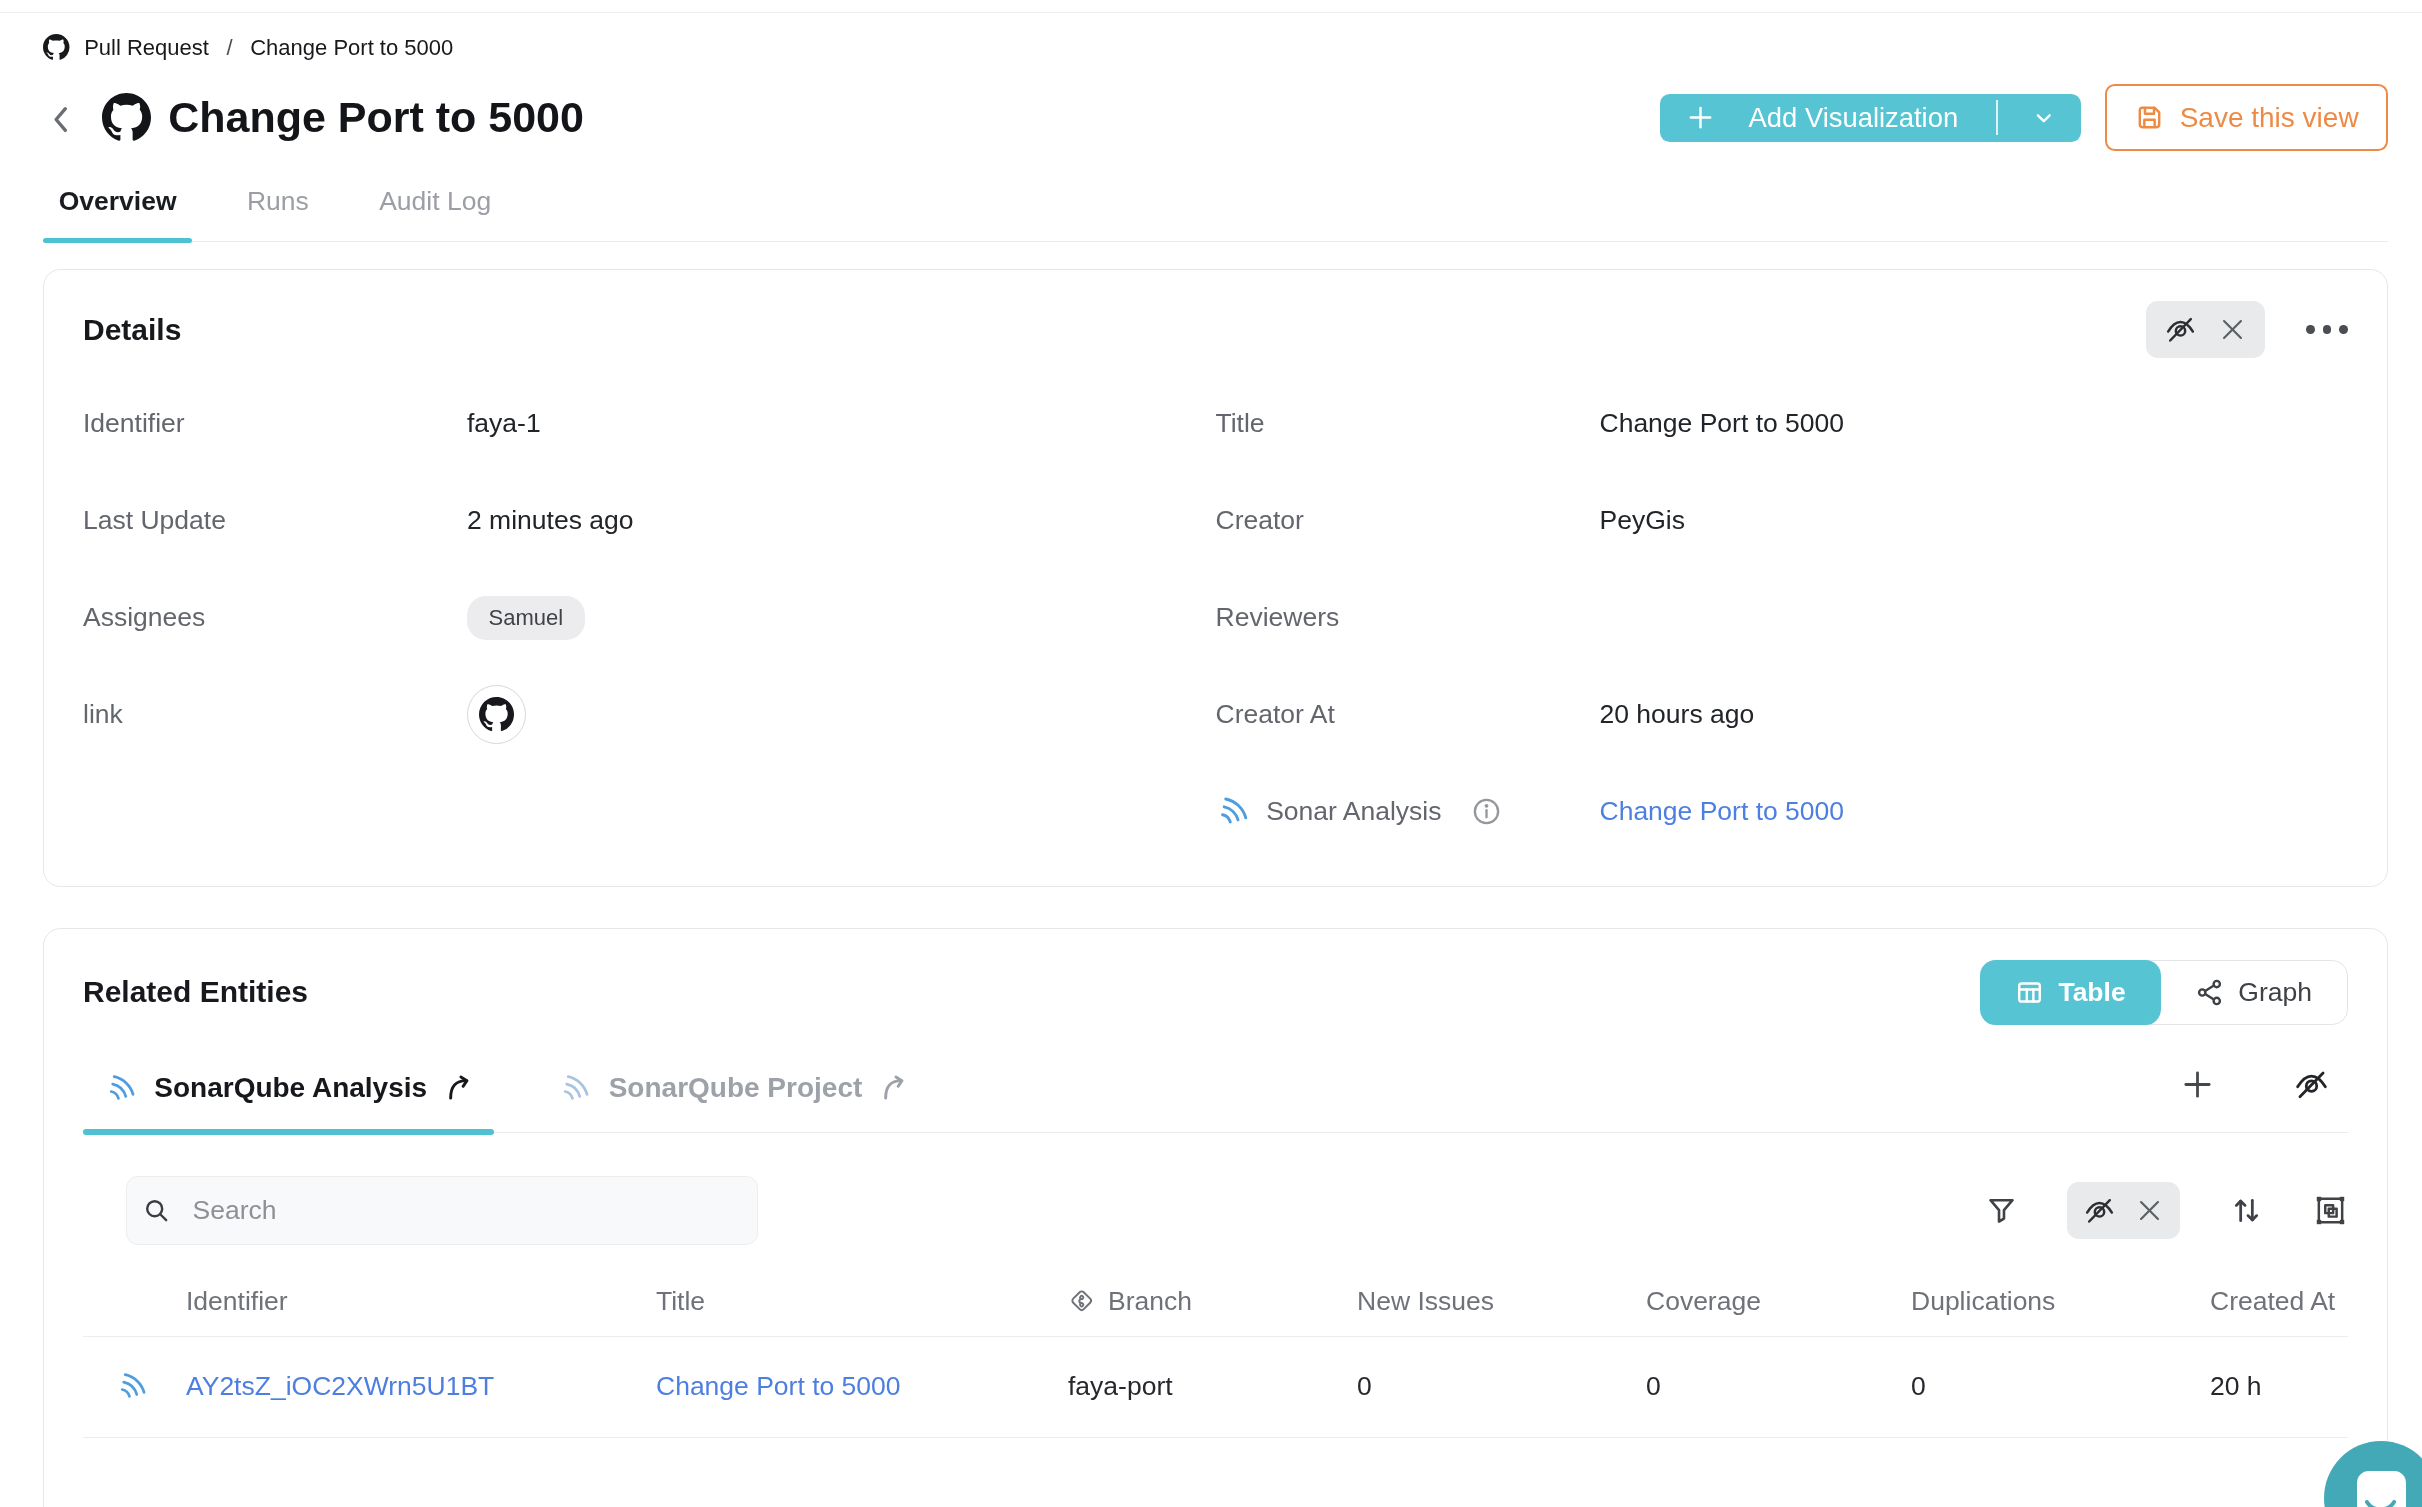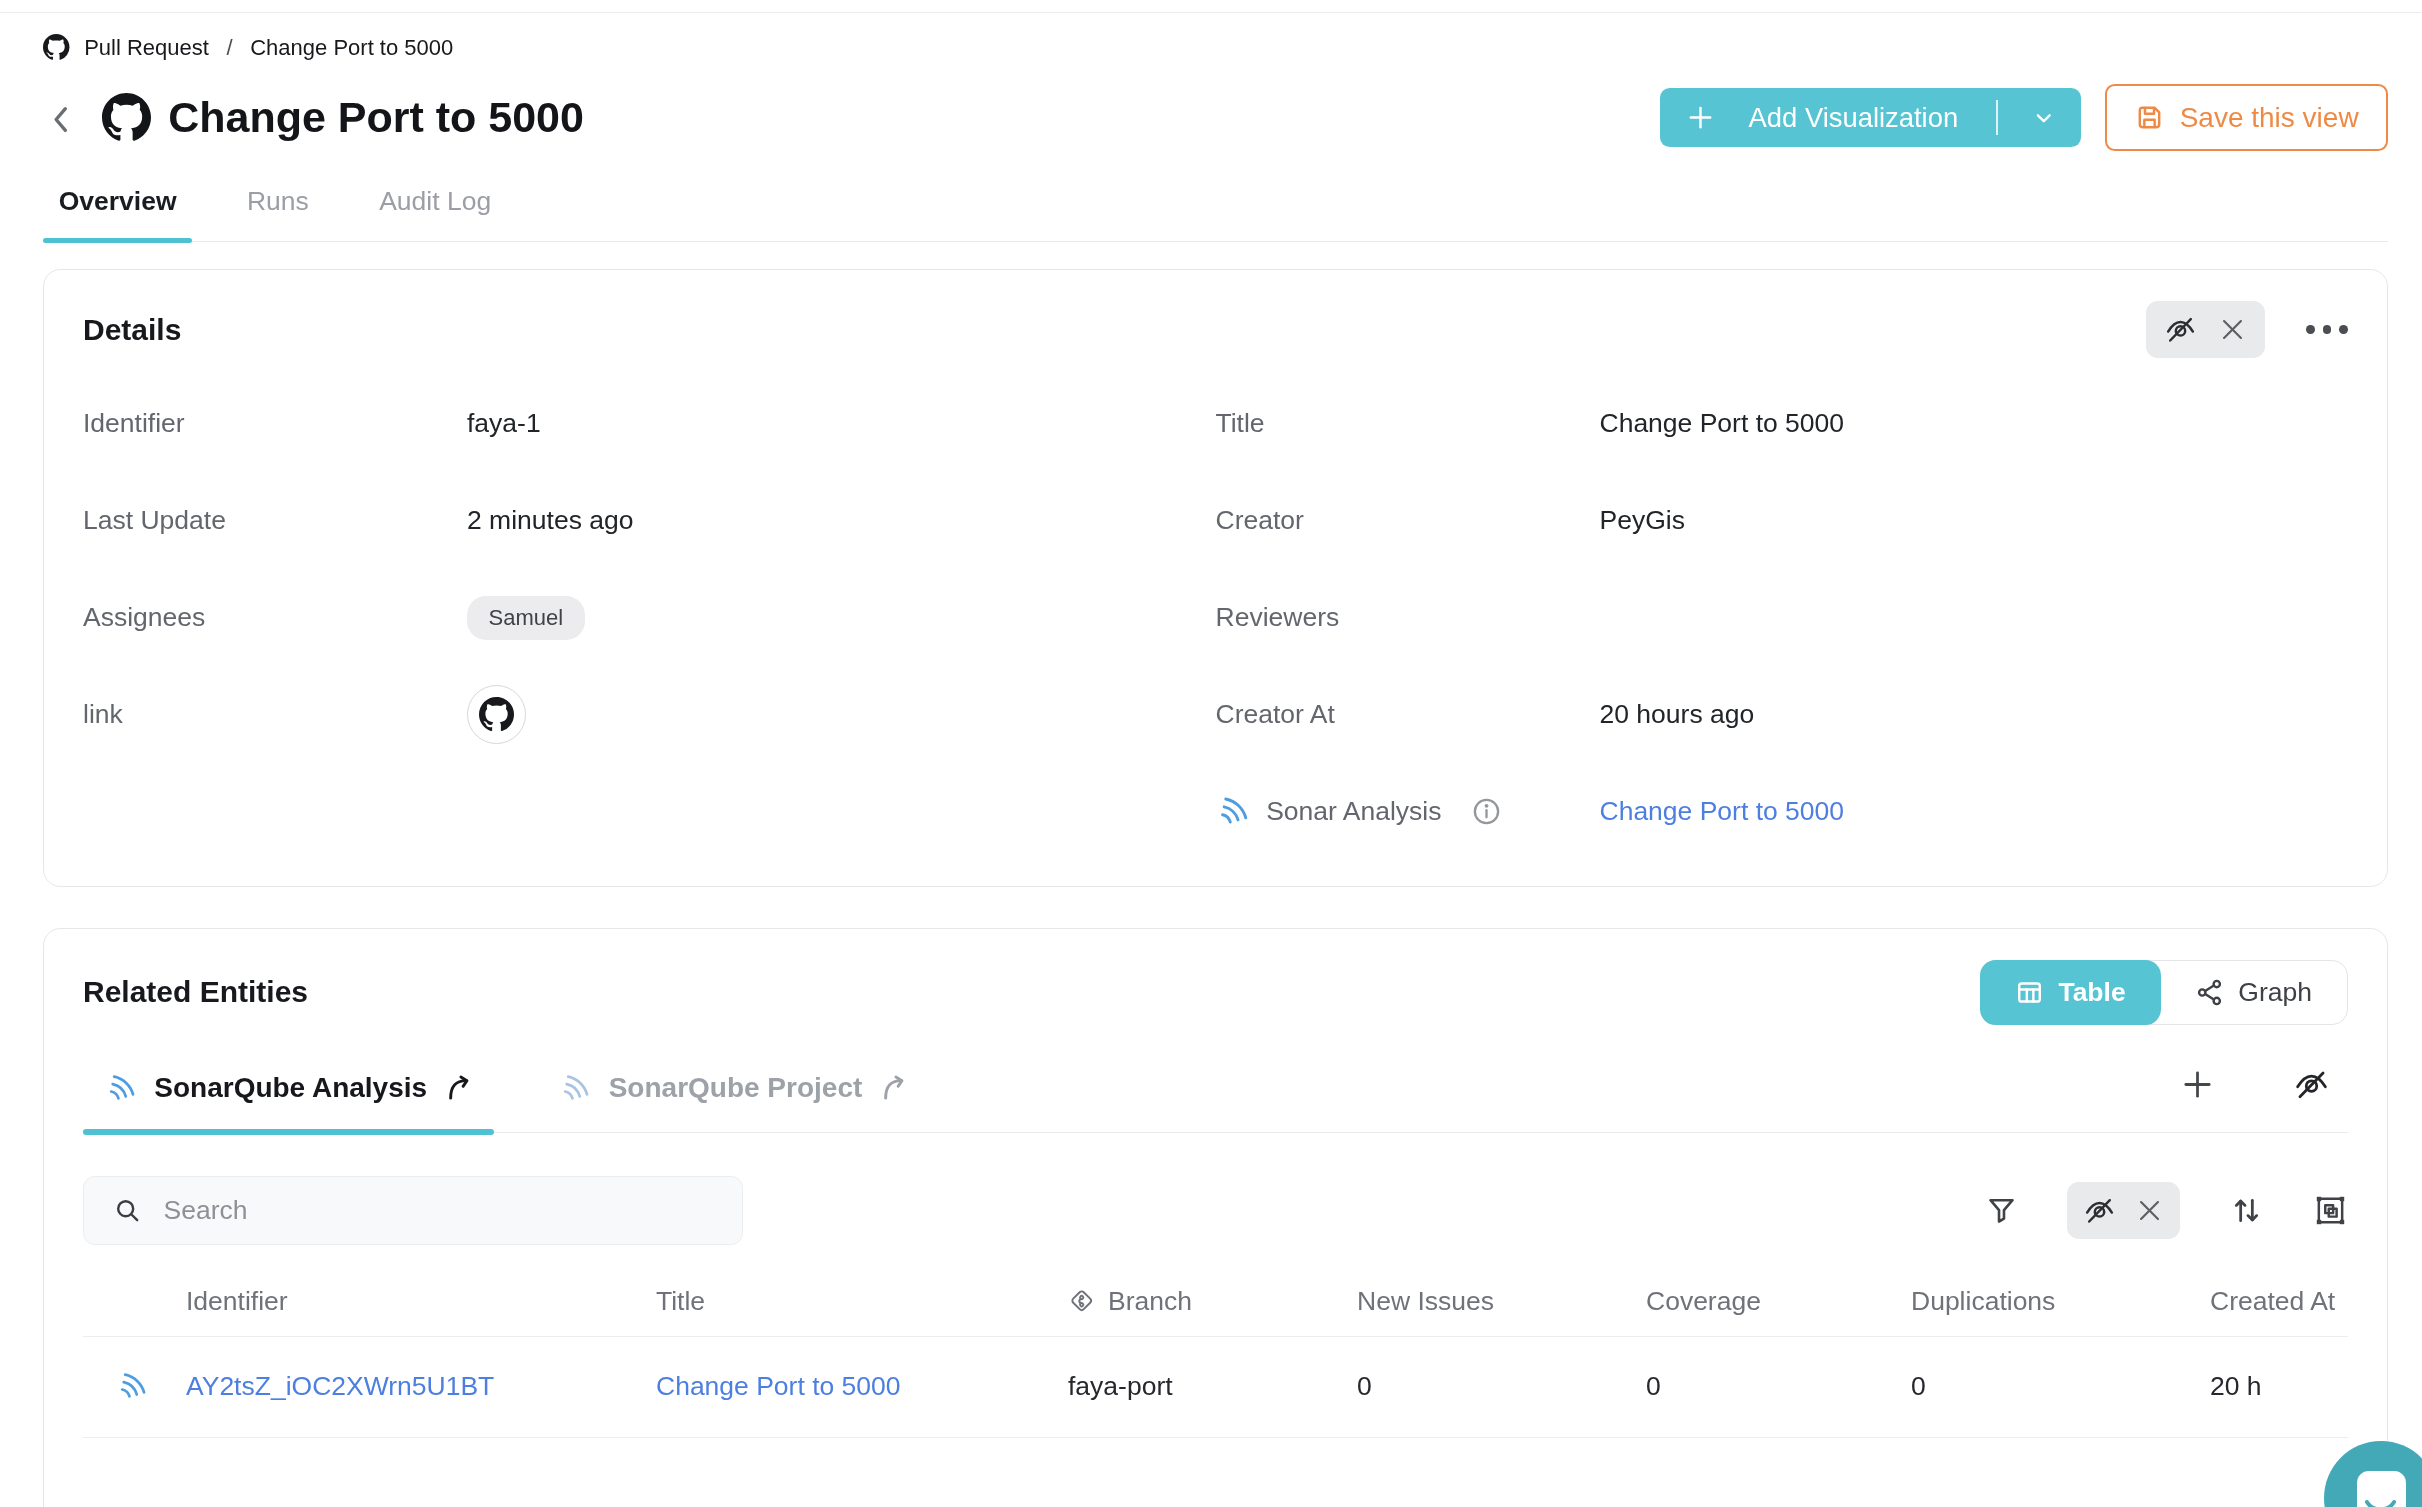--- a/index.html
+++ b/index.html
@@ -15,21 +15,21 @@
   .breadcrumb{display:flex;align-items:center;gap:14.7px;margin-top:21.6px;font-size:22px;color:#17191c;}
   .bc-sep{color:#4c4f55;margin:0 2.9px;}
 
   
   .titlerow{display:flex;align-items:center;margin-top:23.5px;}
   .backbtn{color:#6a6d72;margin-top:3.9px;}
   .title-gh{margin-left:21.6px;}
   .pagetitle{font-size:43px;margin:0 0 0 17.6px;font-weight:bold;color:#131519;}
   .actions{margin-left:auto;display:flex;gap:23.5px;align-items:center;}
   .btn-teal{display:flex;align-items:center;gap:34px;background:#57C4D4;color:#fff;border:none;
-            border-radius:9.8px;height:59px;padding:0 25.5px;font-size:27.4px;cursor:pointer;}
+            border-radius:9.8px;height:48px;padding:0 25.5px;font-size:27.4px;cursor:pointer;}
   .btn-teal .divider{width:2px;height:35px;background:rgba(255,255,255,.8);margin-left:3.9px;}
   .btn-orange{display:flex;align-items:center;gap:14.7px;background:#fff;color:#ED8A45;
               border:2px solid #ED8A45;border-radius:9.8px;height:67px;padding:0 27.4px;font-size:28px;cursor:pointer;}
 
   
   .tabsrow{display:flex;margin-top:35px;border-bottom:1px solid #e9eaeb;}
   .tab{font-size:26.5px;color:#9b9ea5;padding:0 15.7px 23.5px;margin-right:39px;position:relative;cursor:pointer;}
   .tab.active{color:#191c20;font-weight:bold;}
   .tab.active::after{content:"";position:absolute;left:0;right:0;bottom:-2px;height:4.9px;background:#4FC2D2;border-radius:2.9px;}
 
@@ -68,21 +68,21 @@
   .rtab{display:flex;align-items:center;gap:16.7px;font-size:28px;color:#16181c;font-weight:600;
         padding:13.7px 21.6px 27.4px;position:relative;margin-right:43px;cursor:pointer;}
   .rtab.inactive{color:#9da1a8;font-weight:bold;text-align:right;}
   .rtab.inactive .sonarblue{color:#a9c3e2;}
   .rtab.active::after{content:"";position:absolute;left:0;right:0;bottom:-2.9px;height:5.9px;background:#4FC2D2;border-radius:2.9px;}
   .rtab .curvearrow{color:inherit;}
   .rtabs-tools{margin-left:auto;display:flex;align-items:center;gap:78px;padding:0 17.6px 29px;color:#44474c;}
 
   .searchrow{display:flex;align-items:center;margin-top:43px;}
   .search{display:flex;align-items:center;gap:19.6px;width:600px;height:67px;background:#f8f9fa;
-          border:1px solid #ededee;border-radius:11.8px;padding:0 29px;color:#6d7076;}
+          border:1px solid #ededee;border-radius:11.8px;padding:0 15px;color:#6d7076;margin-left:43px;}
   .search input{border:none;background:transparent;outline:none;font-size:26.5px;color:#33363b;width:100%;
                 font-family:inherit;}
   .search input::placeholder{color:#8d9197;}
   .toolbar{margin-left:auto;display:flex;align-items:center;gap:49px;color:#3f4247;}
   .toolbar .tool-pill{gap:19.6px;padding:11.8px 15.7px;}
 
   
   .tgrid{display:grid;grid-template-columns:103px 470px 412px 289px 289px 265px 299px 139px 1fr;align-items:center;}
   .thead{height:69px;margin-top:21.6px;color:#6f7278;font-size:26.5px;border-bottom:1px solid #ededee;}
   .th{white-space:nowrap;overflow:hidden;display:flex;align-items:center;gap:12.7px;}

